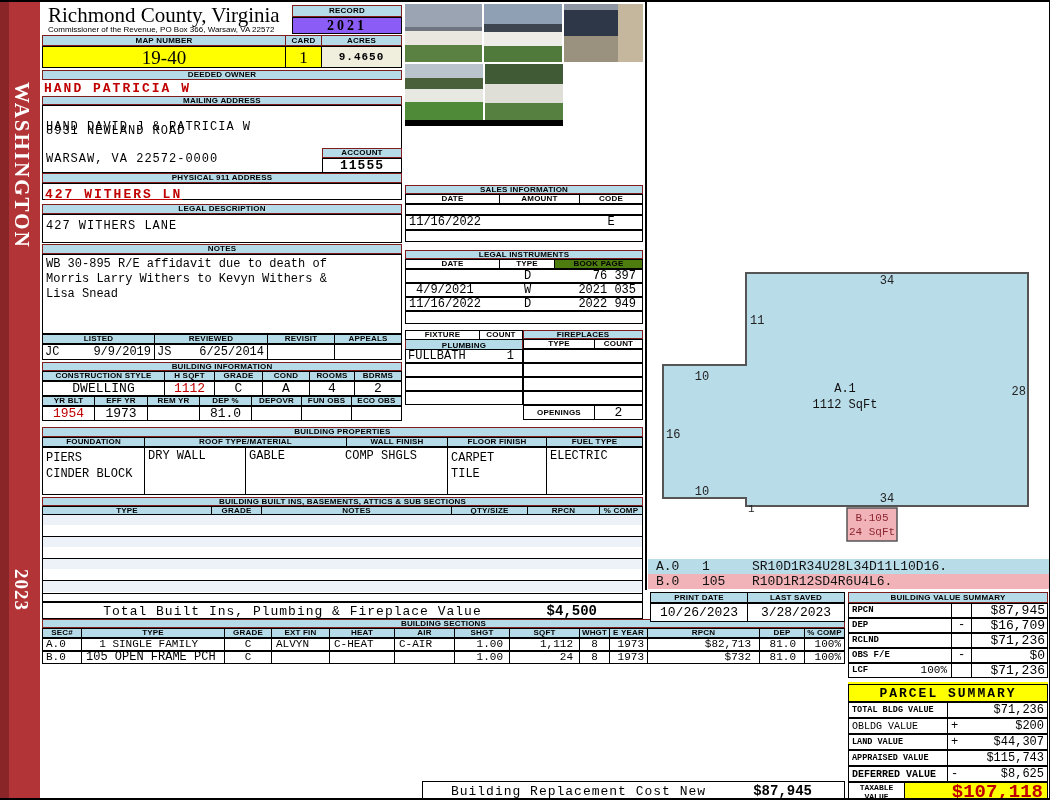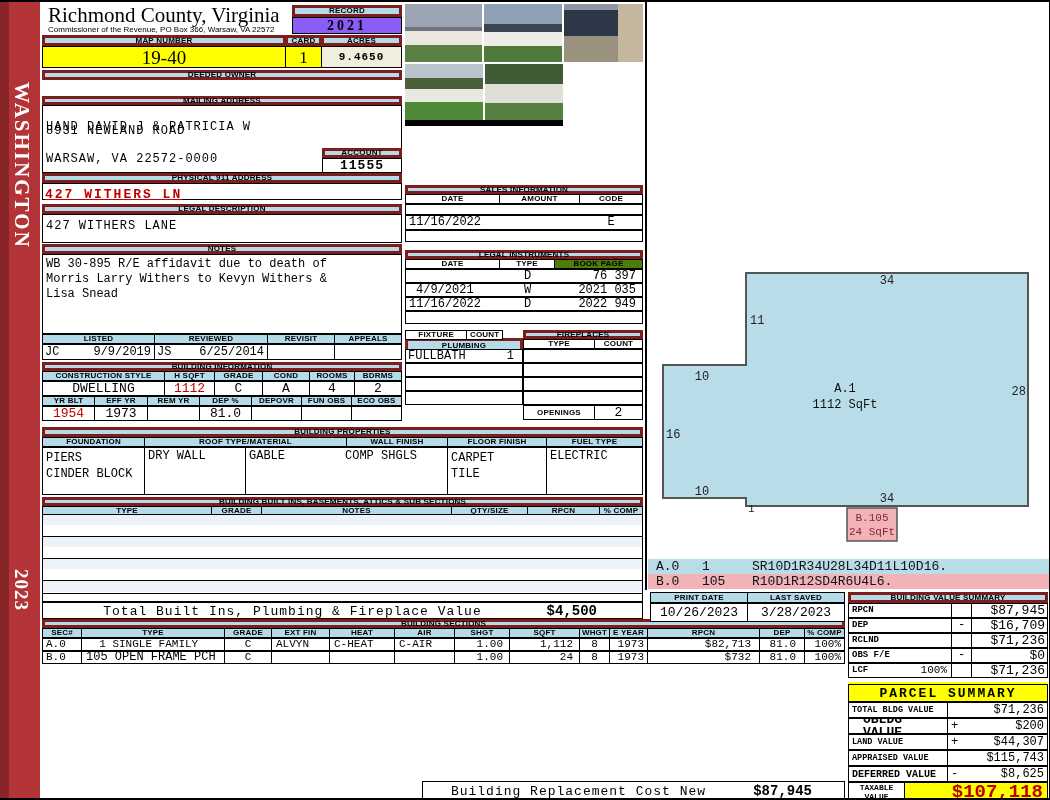--- a/index.html
+++ b/index.html
@@ -2,21 +2,21 @@
 <html><head>
 <meta charset="utf-8">
 <style>
   html,body{margin:0;padding:0;background:#fff}
   #stage{position:relative;width:1050px;height:800px;background:#fff;overflow:hidden;
          font-family:"Liberation Sans",sans-serif;border-top:2px solid #000;border-bottom:2px solid #000;border-right:1px solid #000;box-sizing:border-box}
   .a{position:absolute;box-sizing:border-box}
   .fr{display:flex}
   .m{font-family:"Liberation Mono","DejaVu Sans Mono",monospace}
   .red{color:#c00000;font-weight:bold}
-  .bar{background:#b5dbe8;border:3px solid #7f1d1d;font:bold 8px/8px "Liberation Sans",sans-serif;
+  .bar{background:#b5dbe8;border:1px solid #7f1d1d;font:bold 8px/8px "Liberation Sans",sans-serif;
        letter-spacing:.2px;display:flex;align-items:center;justify-content:center;box-sizing:border-box}
   .bx{border:1px solid #000;background:#fff;box-sizing:border-box}
   .hc{border:1px solid #000;border-left:none;background:#b5dbe8;font:bold 8px/8px "Liberation Sans",sans-serif;
       display:flex;align-items:center;justify-content:center;letter-spacing:.2px;box-sizing:border-box}
   .hc:first-child{border-left:1px solid #000}
   .vc{border:1px solid #000;border-left:none;background:#fff;font:12px/13px "Liberation Mono","DejaVu Sans Mono",monospace;
       display:flex;align-items:center;box-sizing:border-box;overflow:hidden}
   .vc:first-child{border-left:1px solid #000}
   .ctr{justify-content:center}.rt{justify-content:flex-end}
   .pre{white-space:pre}
@@ -42,20 +42,21 @@
   <div class="a bx" style="left:292px;top:15px;width:110px;height:17px;background:#8b5cf6;font:bold 14px/15px 'Liberation Serif',serif;letter-spacing:3px;text-align:center">2021</div>
 
   <div class="a bar" style="left:42px;top:33px;width:244px;height:11px">MAP NUMBER</div>
   <div class="a bar" style="left:285px;top:33px;width:37px;height:11px">CARD</div>
   <div class="a bar" style="left:321px;top:33px;width:81px;height:11px">ACRES</div>
   <div class="a bx" style="left:42px;top:44px;width:244px;height:22px;background:#ffff00;font:19px/21px 'Liberation Serif',serif;text-align:center">19-40</div>
   <div class="a bx" style="left:285px;top:44px;width:37px;height:22px;background:#ffff00;font:17px/21px 'Liberation Serif',serif;text-align:center">1</div>
   <div class="a bx m" style="left:321px;top:44px;width:81px;height:22px;background:#f0eedd;font-size:11px;font-weight:bold;line-height:21px;text-align:center;letter-spacing:1px">9.4650</div>
 
   <div class="a bar" style="left:42px;top:68px;width:360px;height:10px">DEEDED OWNER</div>
+  <div class="a m red" style="left:44px;top:79px;width:358px;font-size:13px;letter-spacing:2px">HAND PATRICIA W</div>
   <div class="a bar" style="left:42px;top:94px;width:360px;height:9px">MAILING ADDRESS</div>
   <div class="a bx" style="left:42px;top:103px;width:360px;height:68px">
     <div class="a m" style="left:3px;top:14px;font-size:12px;letter-spacing:1px">HAND DAVID J &amp; PATRICIA W</div>
     <div class="a m" style="left:3px;top:18px;font-size:12px;letter-spacing:1px">8931 NEWLAND ROAD</div>
     <div class="a m" style="left:3px;top:46px;font-size:12px;letter-spacing:1px">WARSAW, VA 22572-0000</div>
   </div>
   <div class="a bar" style="left:322px;top:146px;width:80px;height:10px">ACCOUNT</div>
   <div class="a bx m" style="left:322px;top:156px;width:80px;height:15px;font-size:13px;font-weight:bold;text-align:center;line-height:14px;letter-spacing:1px">11555</div>
 
   <div class="a bar" style="left:42px;top:171px;width:360px;height:10px">PHYSICAL 911 ADDRESS</div>
@@ -283,21 +284,21 @@
   </div>
   <div class="a fr" style="left:405px;top:295px;width:238px;height:14px">
     <div class="vc" style="width:95px;padding-left:3px;border-right:none">11/16/2022</div>
     <div class="vc ctr" style="width:55px;border-right:none;border-left:none">D</div>
     <div class="vc rt" style="width:88px;padding-right:6px;border-left:none">2022 949</div>
   </div>
   <div class="a bx" style="left:405px;top:309px;width:238px;height:13px"></div>
 
   <div class="a bar" style="left:405px;top:336px;width:118px;height:15px">PLUMBING</div>
   <div class="a bar" style="left:523px;top:328px;width:120px;height:9px">FIREPLACES</div>
-  <div class="a fr" style="left:405px;top:328px;width:98px;height:10px">
+  <div class="a fr" style="left:405px;top:328px;width:118px;height:10px">
     <div class="hc" style="width:75px;background:#fff">FIXTURE</div>
     <div class="hc" style="width:43px;background:#fff">COUNT</div>
   </div>
   <div class="a fr" style="left:523px;top:337px;width:120px;height:10px">
     <div class="hc" style="width:72px;background:#fff">TYPE</div>
     <div class="hc" style="width:48px;background:#fff">COUNT</div>
   </div>
   <div class="a fr" style="left:405px;top:347px;width:118px;height:14px">
     <div class="vc" style="width:75px;padding-left:2px;border-right:none">FULLBATH</div>
     <div class="vc rt" style="width:43px;padding-right:8px">1</div>
@@ -388,21 +389,21 @@
   <div class="a" style="left:848px;top:680px;width:200px;height:120px;background:#ffff00">
     <div class="a m" style="left:0;top:2px;width:200px;height:18px;border:1px solid #000;font-size:13px;font-weight:bold;letter-spacing:2px;text-align:center;line-height:17px">PARCEL SUMMARY</div>
     <div class="a fr" style="left:0;top:20px;width:200px;height:16px">
       <div class="vc" style="width:100px;font-size:8.5px;font-weight:bold;padding-left:3px">TOTAL BLDG VALUE</div>
       <div class="vc" style="width:100px;font-size:12px">
         <span style="width:14px;padding-left:3px"></span>
         <span style="margin-left:auto;padding-right:3px">$71,236</span>
       </div>
     </div>
     <div class="a fr" style="left:0;top:36px;width:200px;height:16px">
-      <div class="vc" style="width:100px;font-size:13px;font-weight:bold;padding-left:14px">OBLDG VALUE</div>
+      <div class="vc" style="width:100px;font-size:10px;font-weight:normal;padding-left:3px">OBLDG VALUE</div>
       <div class="vc" style="width:100px;font-size:12px">
         <span style="width:14px;padding-left:3px">+</span>
         <span style="margin-left:auto;padding-right:3px">$200</span>
       </div>
     </div>
     <div class="a fr" style="left:0;top:52px;width:200px;height:16px">
       <div class="vc" style="width:100px;font-size:8.5px;font-weight:bold;padding-left:3px">LAND VALUE</div>
       <div class="vc" style="width:100px;font-size:12px">
         <span style="width:14px;padding-left:3px">+</span>
         <span style="margin-left:auto;padding-right:3px">$44,307</span>

